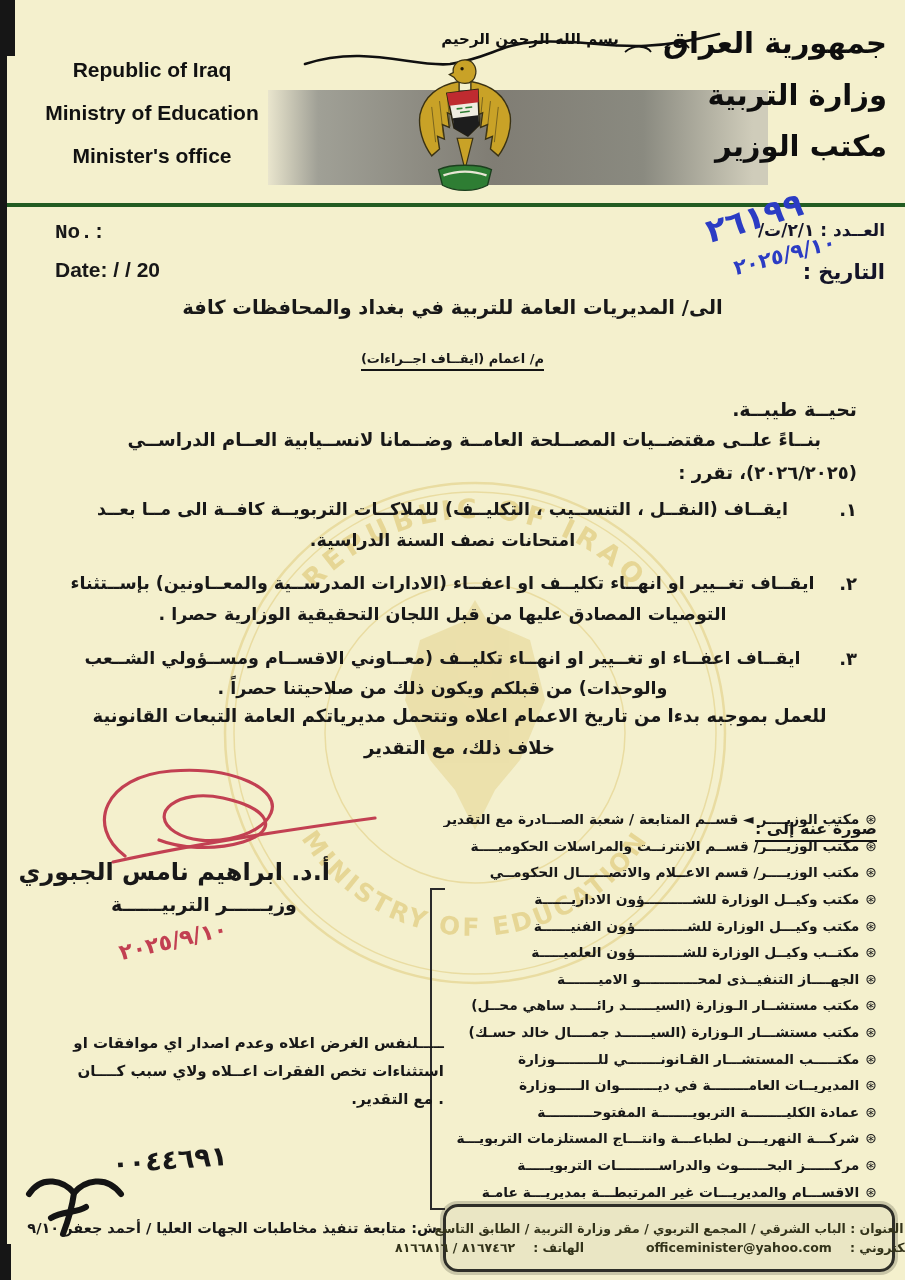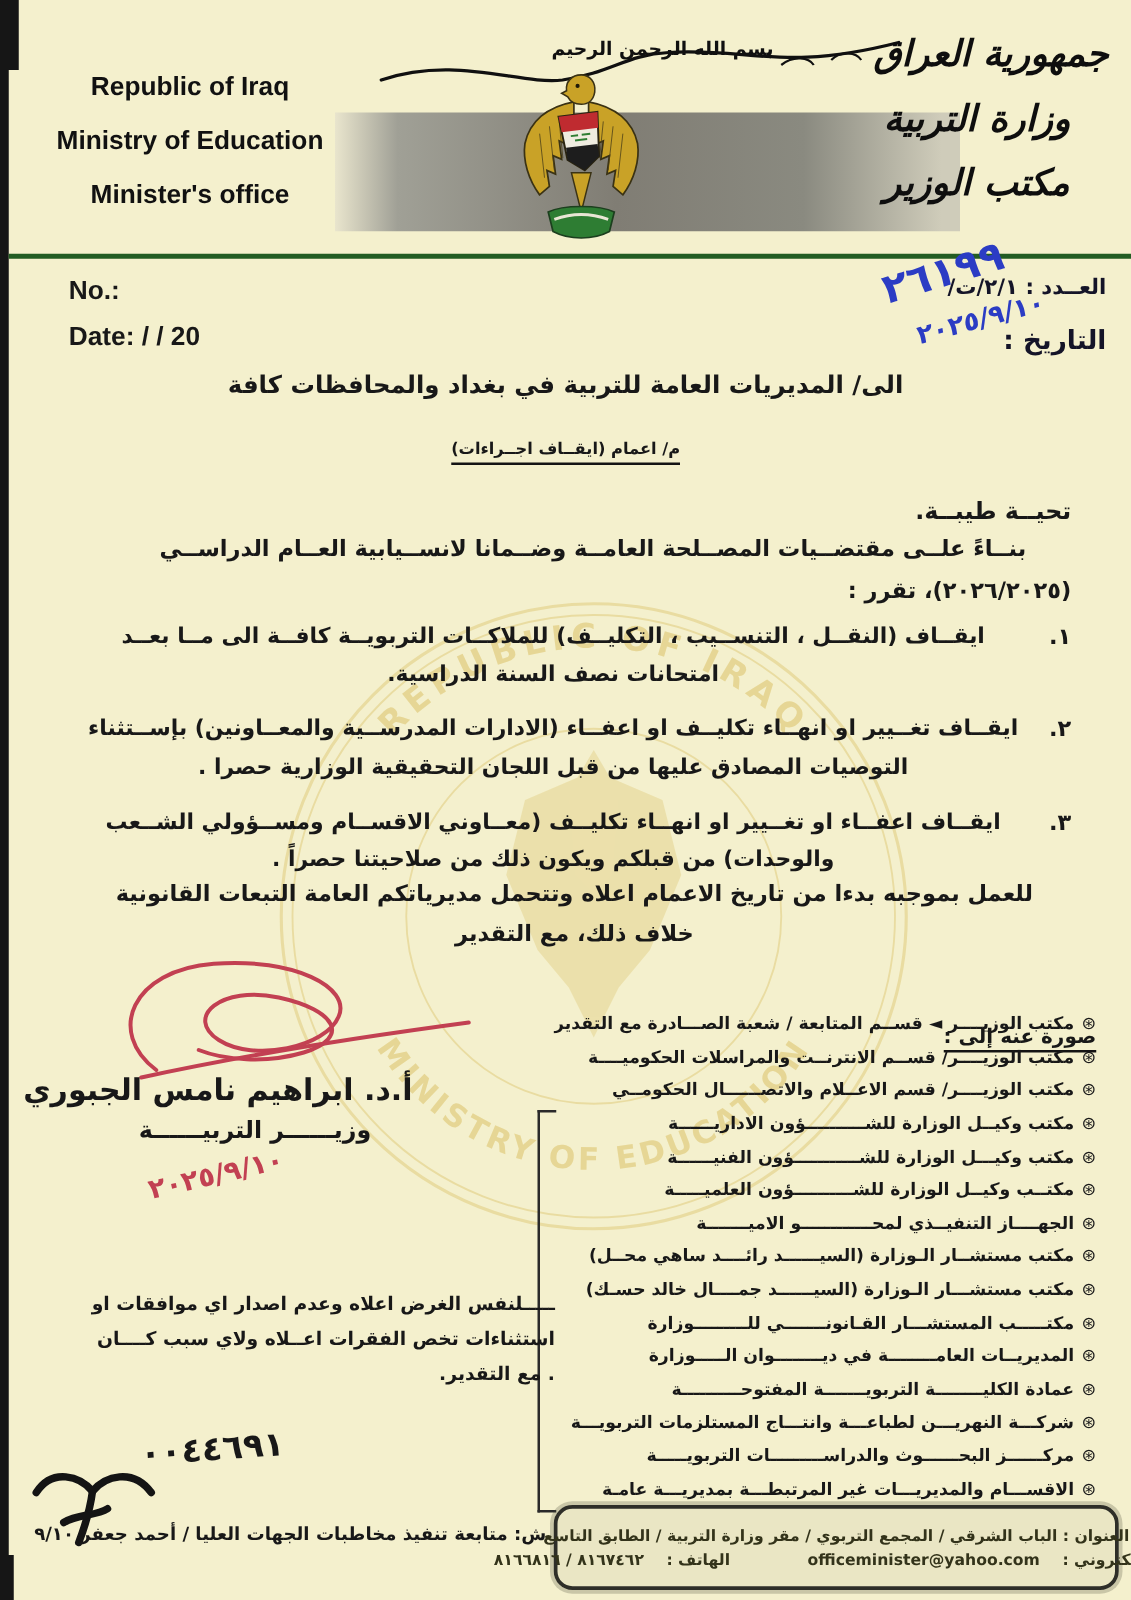--- a/index.html
+++ b/index.html
@@ -10,25 +10,25 @@
   .edge-notch{position:absolute;left:0;top:0;width:15px;height:56px;background:#161616;}
   .edge-bottom{position:absolute;left:0;top:1244px;width:11px;height:36px;background:#161616;}
   
   .en-block{position:absolute;left:32px;top:58px;width:240px;text-align:center;}
   .en-line{font-family:"Liberation Sans",sans-serif;font-weight:bold;font-size:21px;
            color:#111;margin-bottom:19px;white-space:nowrap;}
   .gray-band{position:absolute;left:268px;top:90px;width:500px;height:95px;
              background:linear-gradient(90deg,#e9e5cd 0%,#a0a096 10%,#807d74 45%,#8a8a80 75%,#cfccba 97%);}
   .bismillah-svg{position:absolute;left:295px;top:22px;width:430px;height:60px;}
   .emblem-svg{position:absolute;left:406px;top:56px;width:118px;height:142px;}
-  .ar-callig{position:absolute;right:18px;top:18px;width:180px;text-align:left;direction:rtl;font-style:italic;}
+  .ar-callig{position:absolute;right:18px;top:18px;width:180px;text-align:right;direction:rtl;}
   .ar-callig div{font-weight:bold;font-size:29px;line-height:1.78;color:#0e0e0e;white-space:nowrap;}
   .green-rule{position:absolute;left:7px;top:203px;width:898px;height:4px;background:#225c22;}
   
-  .no-en{position:absolute;left:55px;top:221px;font-family:Liberation Sans, sans-serif;
+  .no-en{position:absolute;left:55px;top:221px;font-family:Liberation Mono, monospace;
          font-weight:bold;font-size:21px;}
   .date-en{position:absolute;left:55px;top:258px;font-family:"Liberation Sans",sans-serif;
          font-weight:bold;font-size:21px;}
   .no-ar{position:absolute;right:20px;top:220px;direction:rtl;font-weight:bold;font-size:17px;color:#141428;}
   .date-ar{position:absolute;right:20px;top:260px;direction:rtl;font-weight:bold;font-size:21px;color:#141428;}
   .hw{color:#2b3cc4;font-weight:bold;}
   .hw-number{position:absolute;right:100px;top:198px;font-size:33px;letter-spacing:3px;
              transform:rotate(-17deg) skewX(-6deg);}
   .hw-date{position:absolute;right:68px;top:243px;font-size:21px;letter-spacing:1px;
            transform:rotate(-15deg) skewX(-6deg);}

